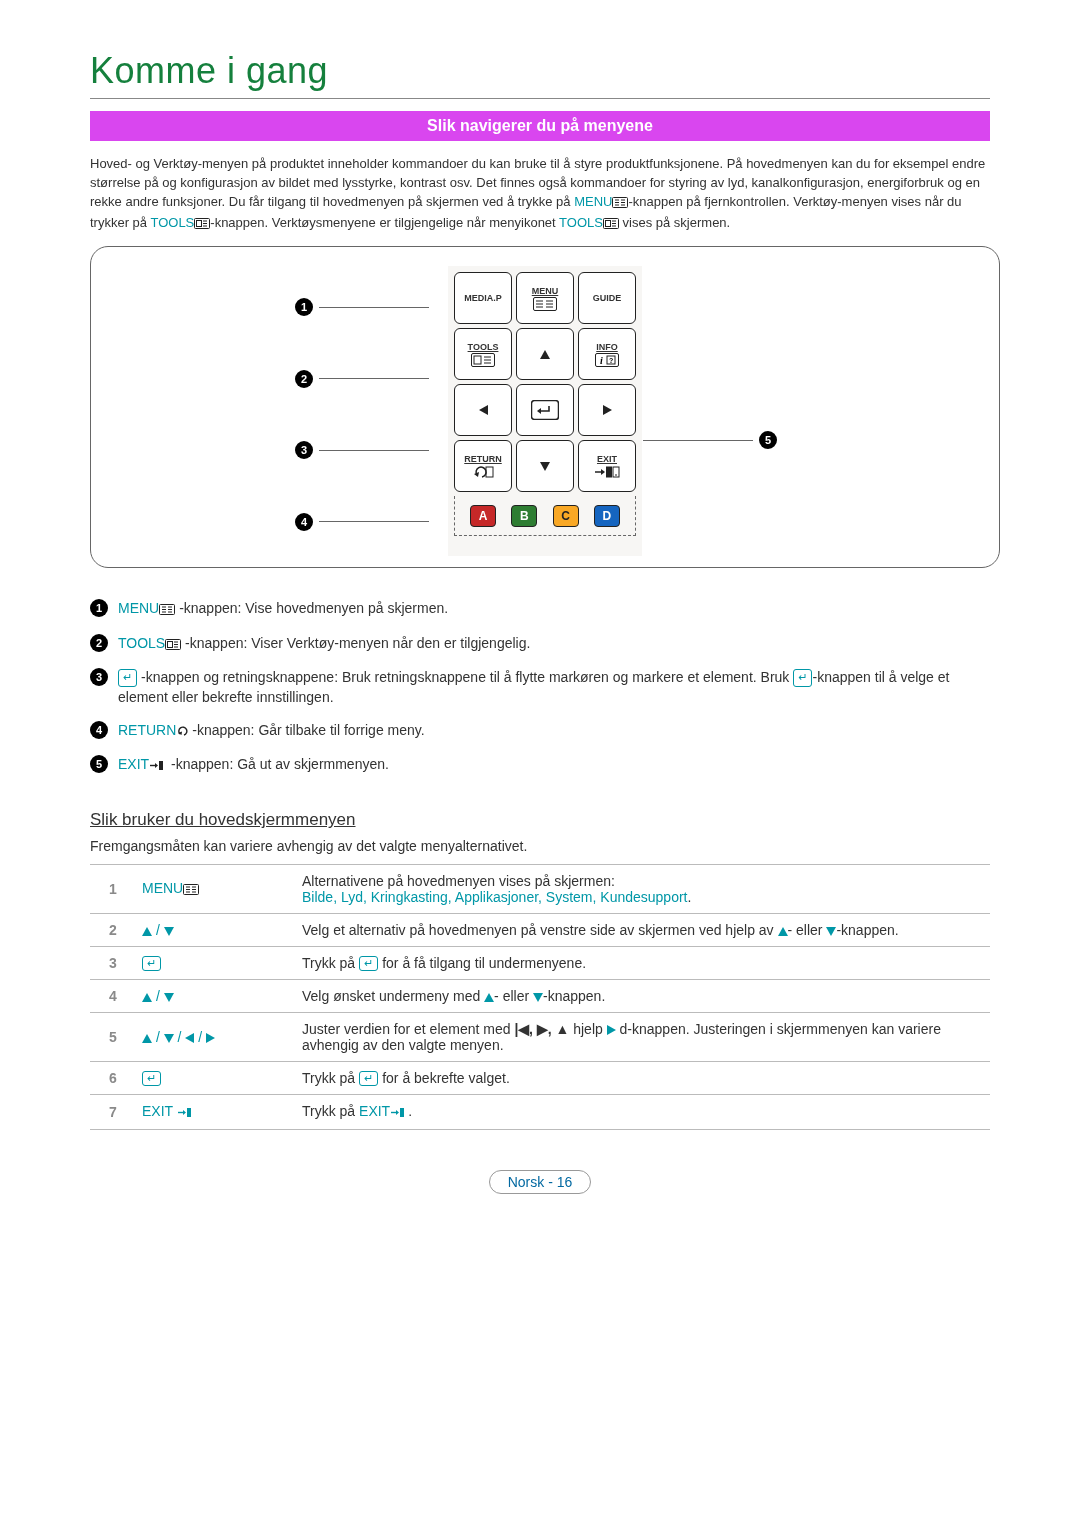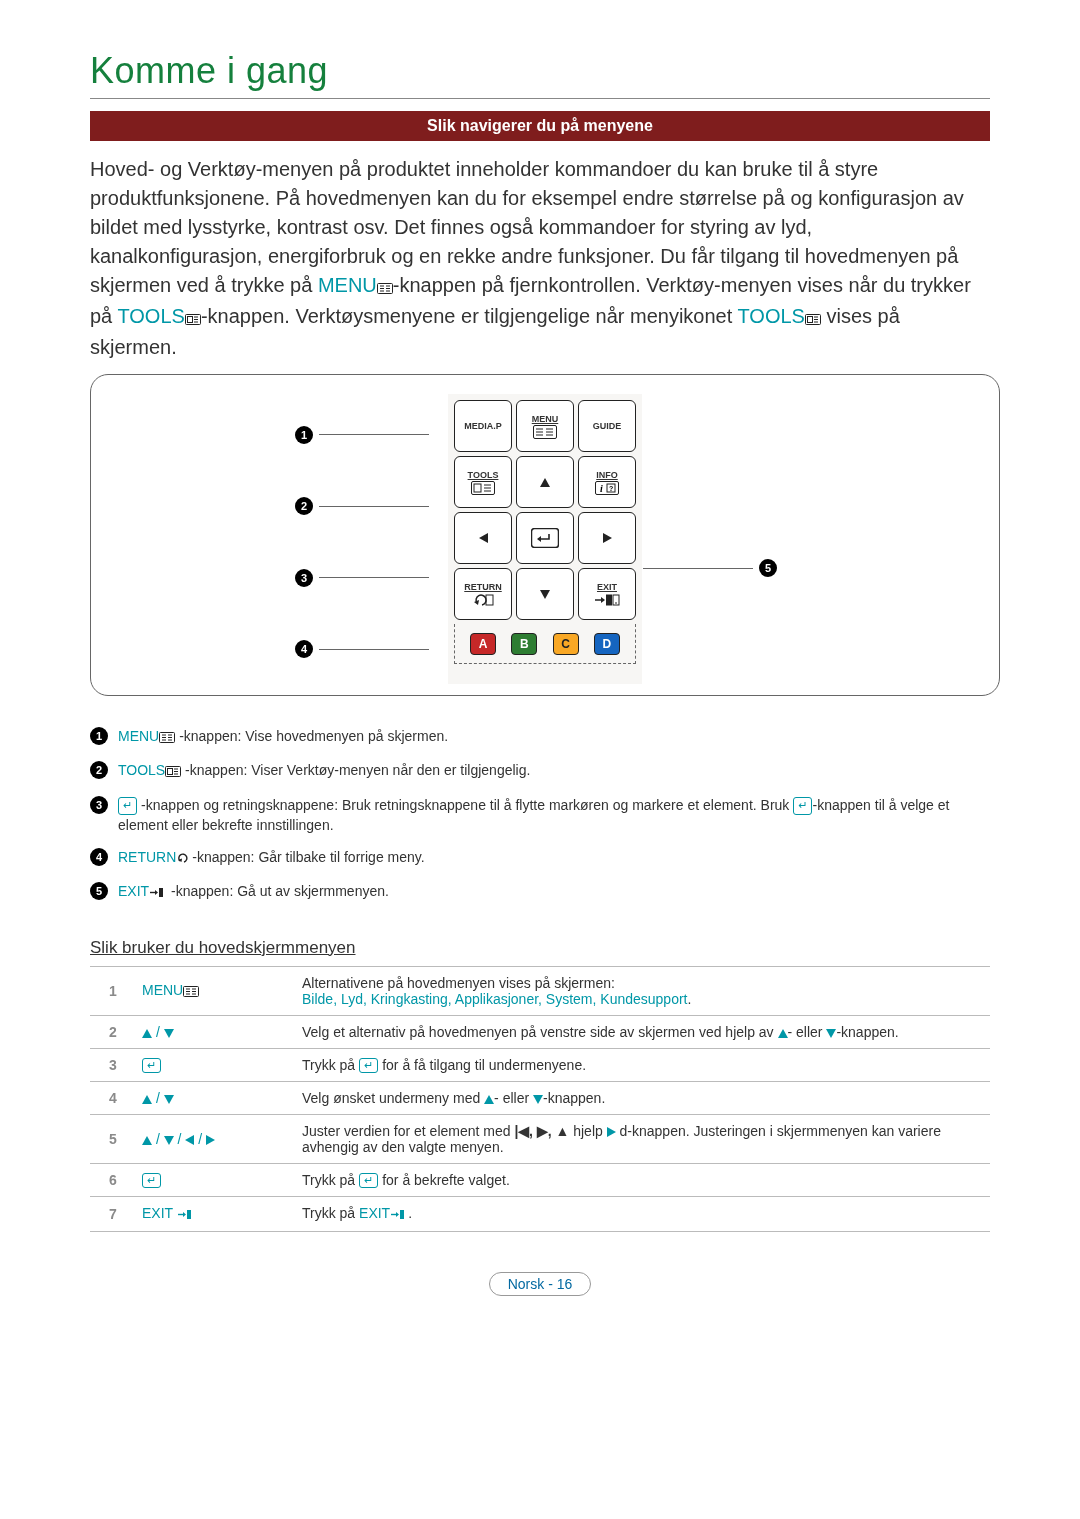--- a/index.html
+++ b/index.html
@@ -20,30 +20,30 @@
     margin: 0 0 6px 0;
     letter-spacing: 0.5px;
     color: #15803d;
   }
   .title-rule {
     border: none;
     border-top: 1px solid #888;
     margin: 0 0 12px 0;
   }
   .section-bar {
-    background: #7f1d1d;
+    background: #d946ef;
     color: #fff;
     font-weight: bold;
     font-size: 16px;
     text-align: center;
     padding: 6px 0;
     margin-bottom: 14px;
   }
   .intro {
-    font-size: 20px;
+    font-size: 13px;
     line-height: 1.45;
     margin-bottom: 8px;
   }
   .teal { color: #0097a7; }
 
   
   .remote-box {
     border: 1px solid #666;
     border-radius: 18px;
     margin: 12px auto 24px auto;
@@ -439,20 +439,21 @@
               <path d="M1 5.5 h5" stroke="#222" stroke-width="1.4"></path>
               <polygon points="6,3 6,8 9,5.5" fill="#222"></polygon>
               <rect x="10" y="1" width="4" height="9" fill="#222"></rect>
             </svg></span>
         <span> -knappen: Gå ut av skjermmenyen.</span>
       </div>
     </div>
   </div>
 
   <h3 class="sub">Slik bruker du hovedskjermmenyen</h3>
+  <div class="subdesc">Fremgangsmåten kan variere avhengig av det valgte menyalternativet.</div>
 
   <table class="steps">
     <tbody>
         <tr>
       <td class="step-num">1</td>
       <td class="step-action">
         <span class="teal">MENU</span><span class="mini-icon"><svg width="16" height="11">
                 <rect x="0.5" y="0.5" width="15" height="10" rx="1" fill="none" stroke="#222"></rect>
                 <line x1="3" y1="3" x2="7" y2="3" stroke="#222"></line>
                 <line x1="3" y1="5.5" x2="7" y2="5.5" stroke="#222"></line>

